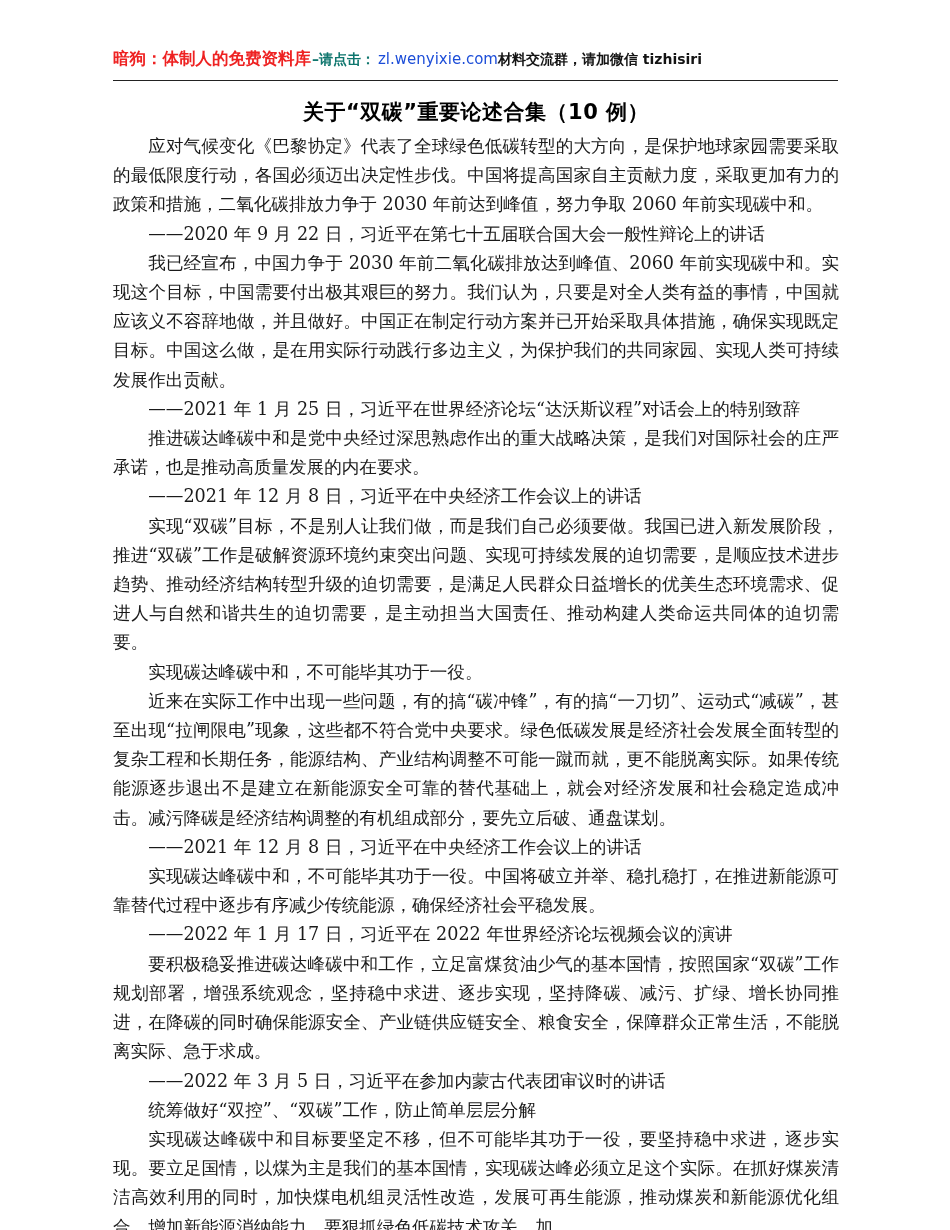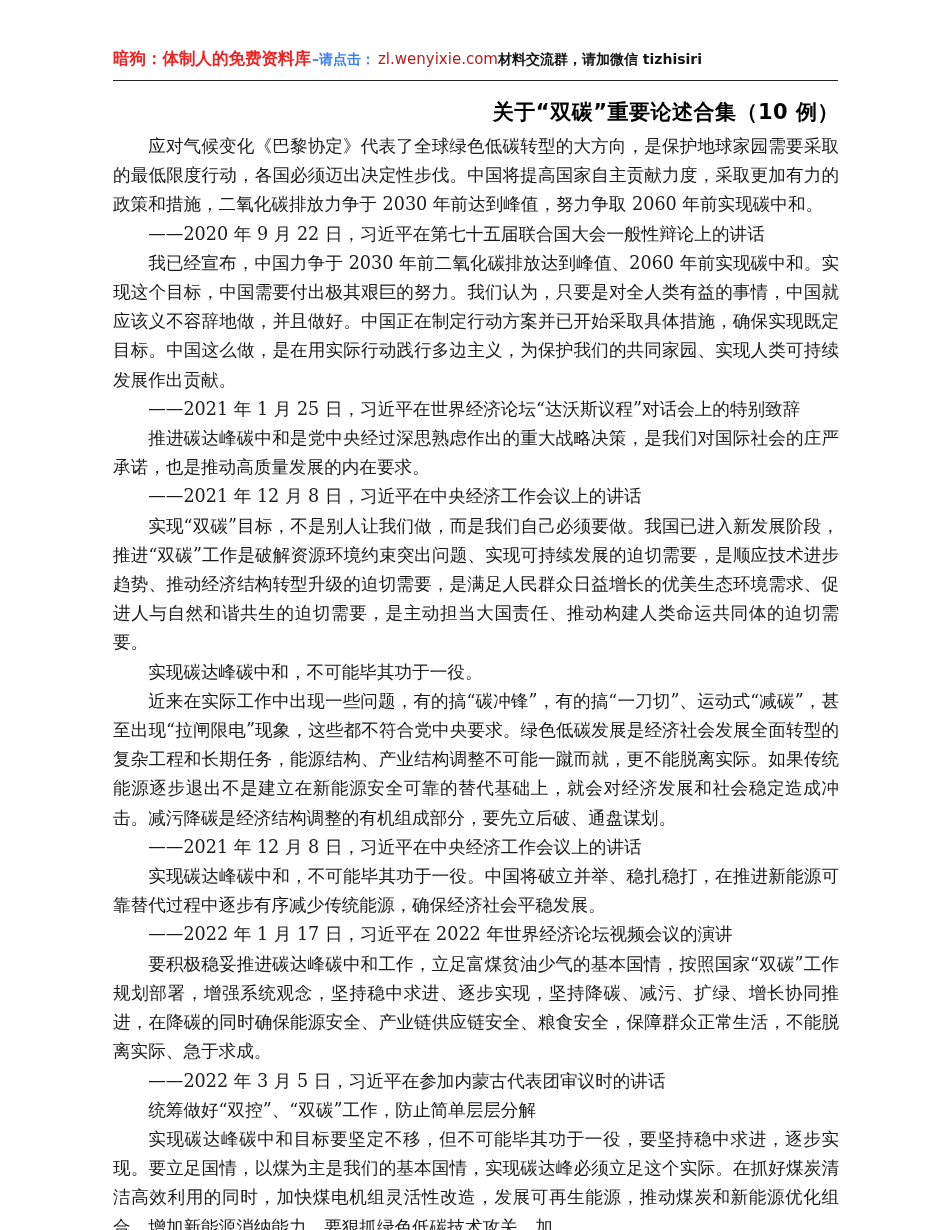--- a/index.html
+++ b/index.html
@@ -73,21 +73,21 @@
 
   
   .doc {
     position: absolute;
     left: 113px;
     top: 95px;
     width: 726px;
   }
 
   .doc-title {
-    text-align: right;
+    text-align: center;
     font-family: "DejaVu Sans", "Liberation Sans", sans-serif;
     font-weight: bold;
     font-size: 21px;
     line-height: 34px;
     letter-spacing: 0.5px;
     color: #000000;
     margin: 0 0 3px 0;
   }
 
   p.para {
@@ -106,22 +106,22 @@
     text-indent: 2em;
   }
 </style>
 </head>
 <body>
 
 <div class="page">
 
   <div class="promo-header">
     <span class="promo-red" style="color: rgb(238, 34, 34);">暗狗：体制人的免费资料库</span>
-    <span class="promo-black" style="color: #3b82f6;">–请点击：</span>
-    <span class="promo-link" style="color: #b91c1c;">zl.wenyixie.com</span>
+    <span class="promo-black" style="color: #0f766e;">–请点击：</span>
+    <span class="promo-link" style="color: #1d4ed8;">zl.wenyixie.com</span>
     <span class="promo-tail" style="color: rgb(20, 20, 20);">材料交流群，请加微信 tizhisiri</span>
   </div>
 
   <div class="header-rule"></div>
 
   <div class="doc">
     <h1 class="doc-title">关于“双碳”重要论述合集（10 例）</h1>
     <div id="paragraph-container">
         <p class="para">应对气候变化《巴黎协定》代表了全球绿色低碳转型的大方向，是保护地球家园需要采取的最低限度行动，各国必须迈出决定性步伐。中国将提高国家自主贡献力度，采取更加有力的政策和措施，二氧化碳排放力争于 2030 年前达到峰值，努力争取 2060 年前实现碳中和。</p>
         <p class="para source">——2020 年 9 月 22 日，习近平在第七十五届联合国大会一般性辩论上的讲话</p>

